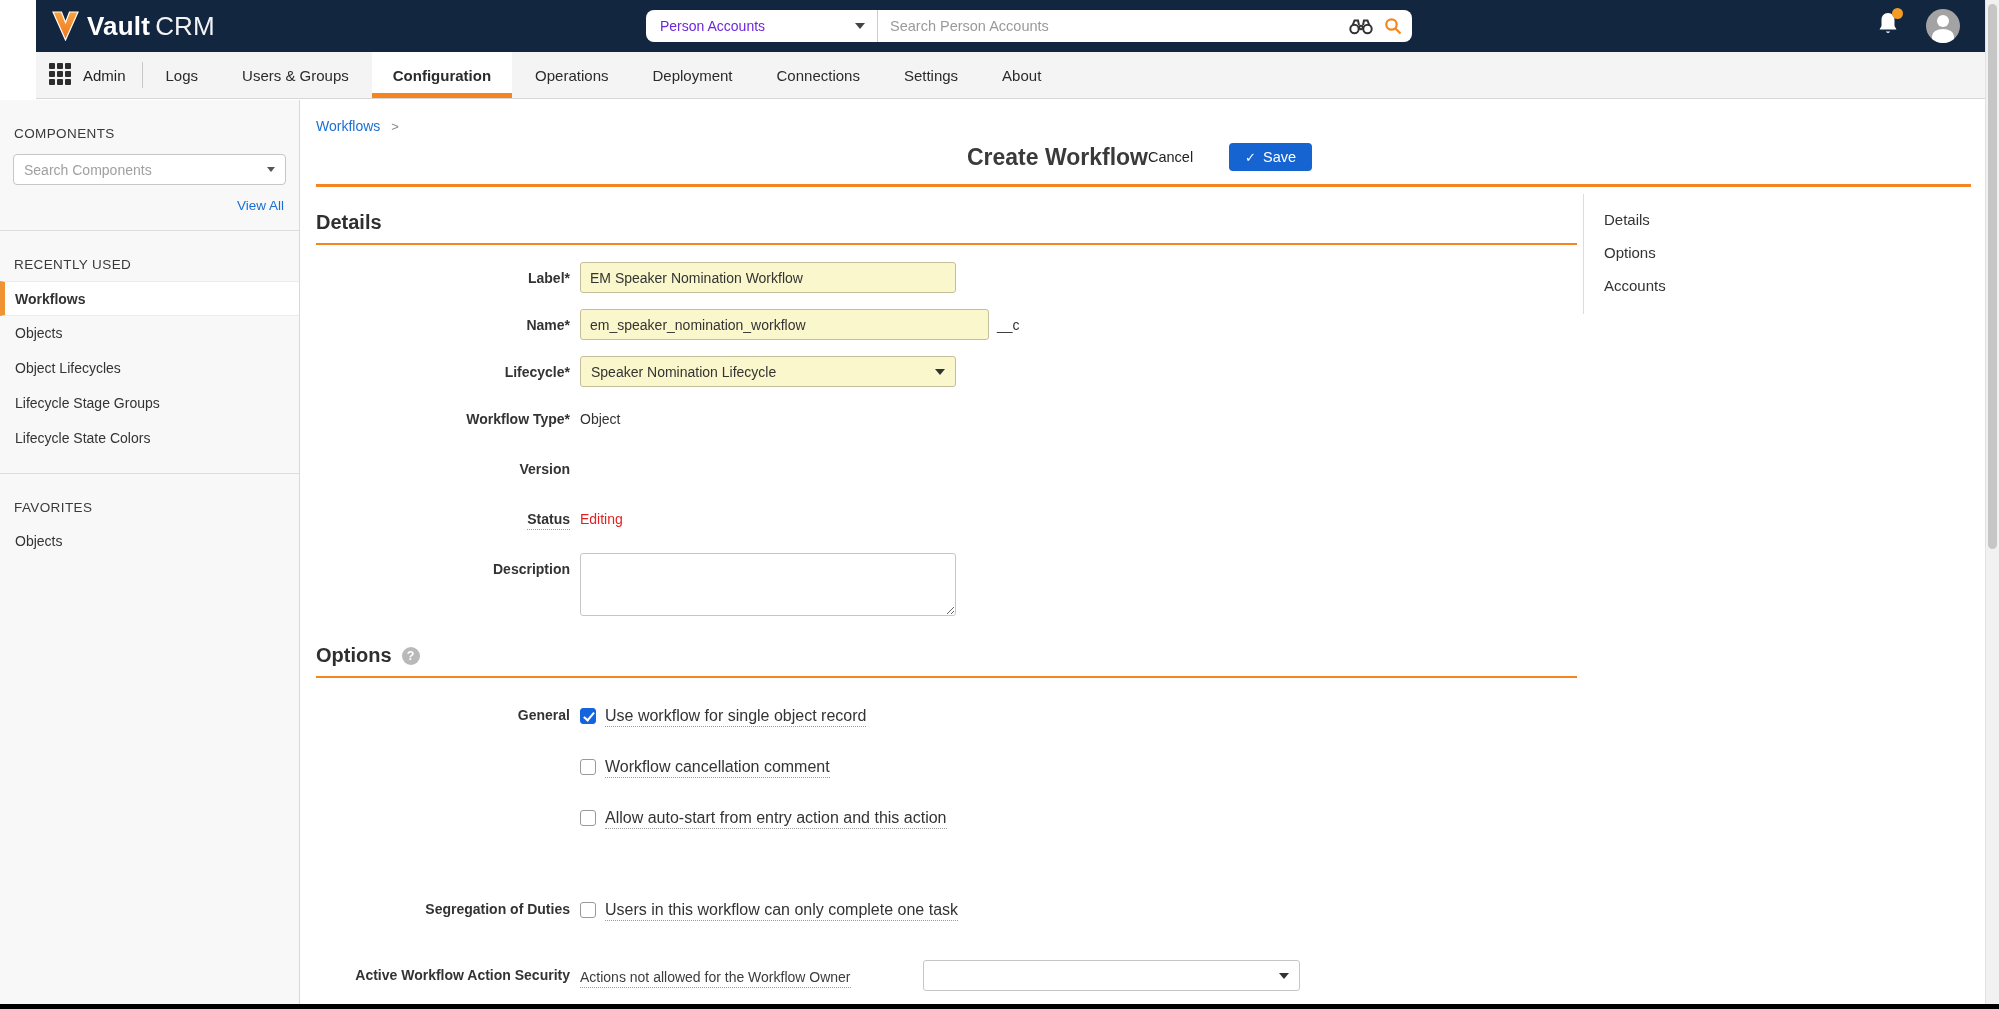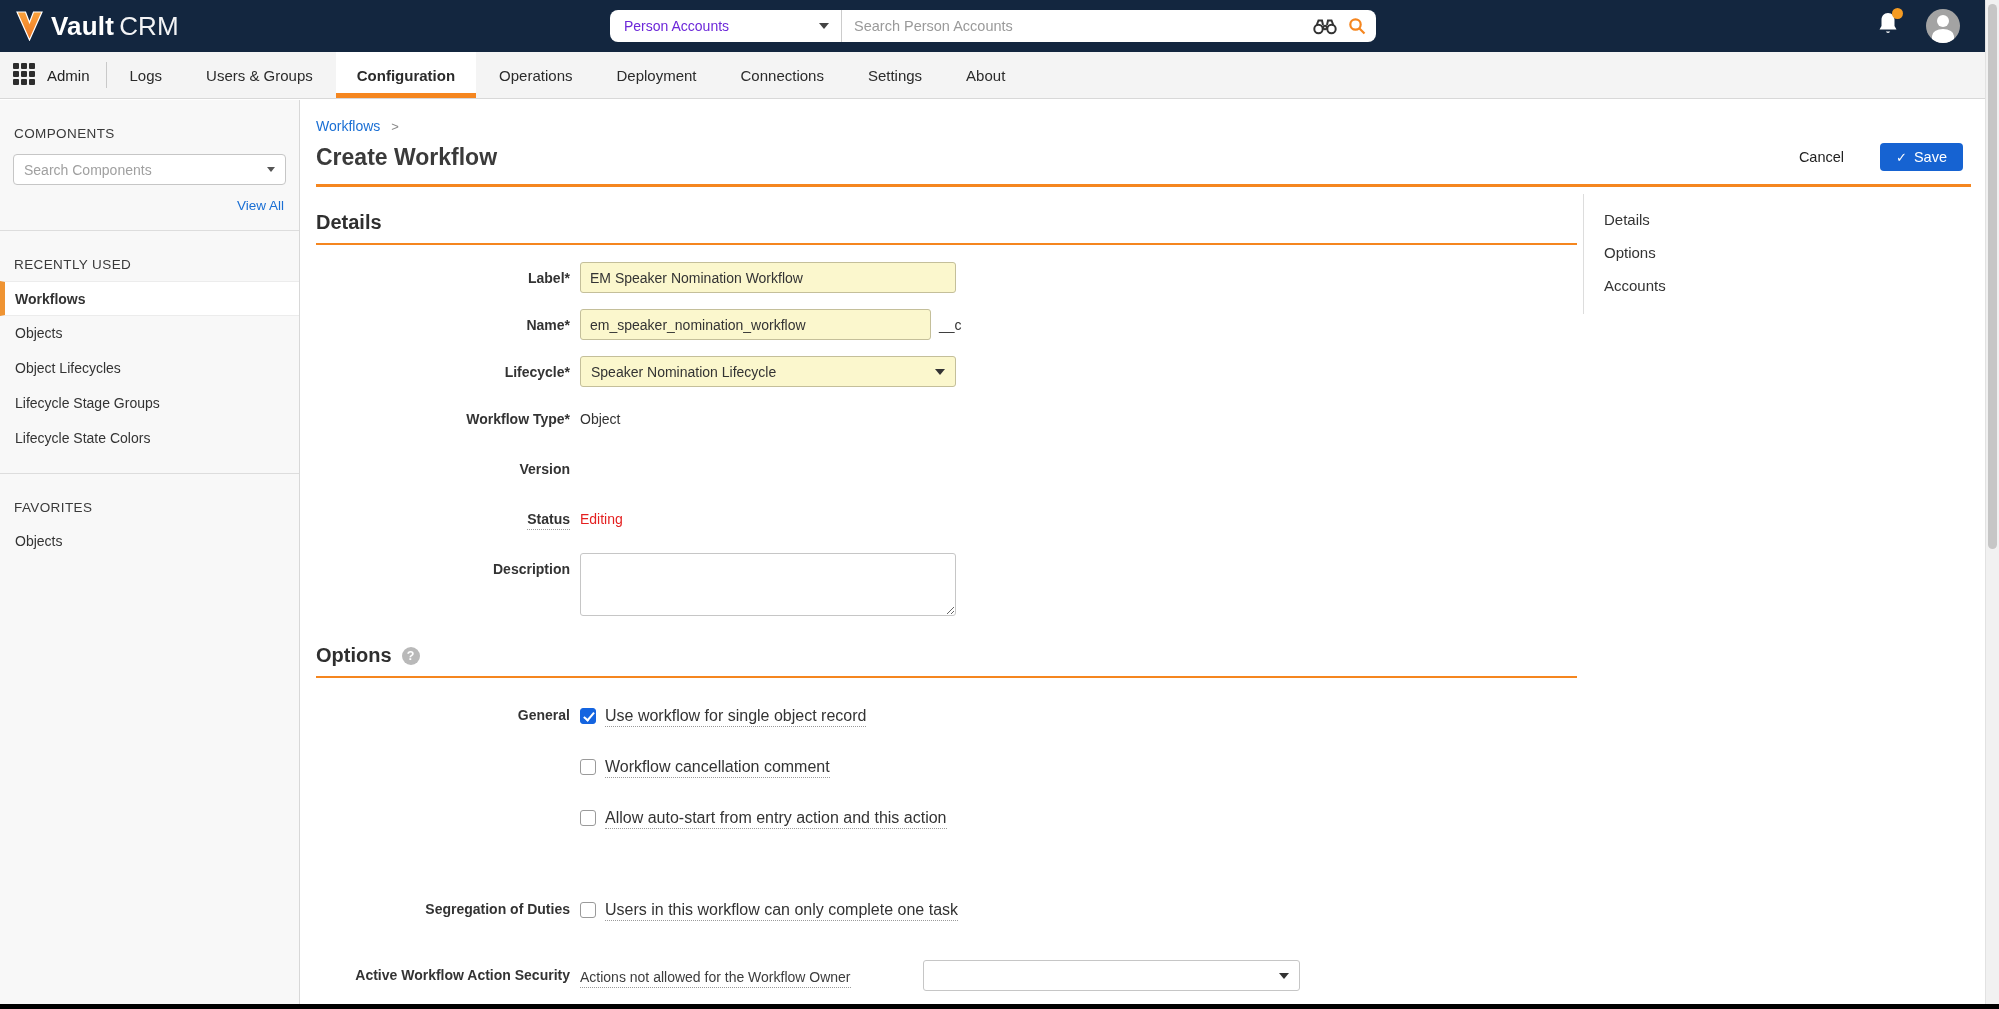--- a/index.html
+++ b/index.html
@@ -1,18 +1,18 @@
 <!DOCTYPE html>
 <html><head>
 <meta charset="utf-8">
 <style>
   * { margin:0; padding:0; box-sizing:border-box; }
   html,body { width:1999px; height:1009px; overflow:hidden; background:#fff;
               font-family:"Liberation Sans", sans-serif; color:#333; }
-  .app { position:relative; width:1999px; height:1009px; }
+  .app { position:relative; width:1999px; height:1009px;padding-left:36px; }
 
   
   .topbar { position:relative; height:52px; background:#13263f; }
   .brand { position:absolute; left:16px; top:0; height:52px; display:flex; align-items:center; gap:8px; cursor:pointer; }
   .brand svg { display:block; }
   .brand-text { font-size:26px; color:#fff; letter-spacing:0.2px; }
   .brand-text b { font-weight:bold; }
   .brand-text .thin { font-weight:normal; opacity:.95; margin-left:5px; }
 
   .search-group { position:absolute; left:610px; top:10px; width:766px; height:32px;
@@ -68,21 +68,21 @@
   .side-item { height:35px; line-height:35px; padding-left:15px; font-size:14px; color:#333; cursor:pointer; }
   .side-item.active { background:#fff; font-weight:bold; border-left:5px solid #ef9433; padding-left:10px;
                       border-top:1px solid #ececec; border-bottom:1px solid #ececec; }
 
   
   .main { position:absolute; top:100px; left:301px; right:14px; bottom:0; background:#fff; overflow:hidden; }
   .main-inner { padding:18px 0 0 15px; }
   .breadcrumb { font-size:14px; }
   .breadcrumb a { color:#1a6fd4; text-decoration:none; cursor:pointer; }
   .breadcrumb .sep { color:#8a8a8a; margin-left:7px; font-size:13px; }
-  .title-row { width:1655px; display:flex; justify-content:space-between; align-items:center; margin-top:9px; }
+  .title-row { width:1655px; display:flex; justify-content:center; align-items:center; margin-top:9px; }
   .page-title { font-size:23px; font-weight:bold; color:#3a3a3a; }
   .actions { display:flex; align-items:center; gap:36px; padding-right:8px; }
   .cancel { font-size:14.5px; color:#222; cursor:pointer; }
   .save-btn { background:#1663d2; color:#fff; border:none; border-radius:4px; height:28px; padding:0 16px;
               font-size:14.5px; font-family:"Liberation Sans", sans-serif; cursor:pointer;
               display:flex; align-items:center; gap:7px; }
   .save-check { font-size:13px; }
   .page-rule { width:1655px; height:3px; background:#f5861f; margin-top:13px; }
 
   .toc { position:absolute; left:1282px; top:94px; border-left:1px solid #ddd; padding:9px 0 12px 20px; min-width:120px; }
@@ -99,21 +99,21 @@
   .frow { display:flex; margin-bottom:16px; }
   .frow.text-row { margin-bottom:26px; }
   .flabel { width:254px; text-align:right; font-size:14px; font-weight:bold; color:#333; padding-top:8px; }
   .fvalue { margin-left:10px; }
   .tvalue { padding-top:8px; font-size:14px; color:#333; }
   .tvalue.status { color:#e41f1f; font-weight:normal; }
   .dotted { border-bottom:1px dotted #9a9a9a; padding-bottom:2px; }
 
   .yellow-input { width:376px; height:31px; background:#fbf7cd; border:1px solid #c4bf9a; border-radius:3px;
                   padding:0 9px; font-size:14px; color:#333; font-family:"Liberation Sans", sans-serif; outline:none; }
-  .yellow-input.name { width:351px; }
+  .yellow-input.name { width:409px; }
   .suffix { font-size:14px; color:#333; margin-left:8px; padding-top:8px; }
   .fake-select { width:376px; height:31px; border-radius:3px; display:flex; align-items:center;
                  justify-content:space-between; padding:0 10px; cursor:pointer; font-size:14px; color:#333; }
   .fake-select.yellow { background:#fbf7cd; border:1px solid #c4bf9a; }
   .fake-select.white { width:377px; background:#fff; border:1px solid #c6c6c6; }
   .fake-select .caret { border-top-color:#333; }
   textarea.desc { width:376px; height:63px; border:1px solid #c6c6c6; border-radius:3px; resize:both;
                   font-family:"Liberation Sans", sans-serif; font-size:14px; padding:6px 8px; outline:none; color:#333; }
 
   .opt-row { display:flex; align-items:flex-start; margin-bottom:33px; }

